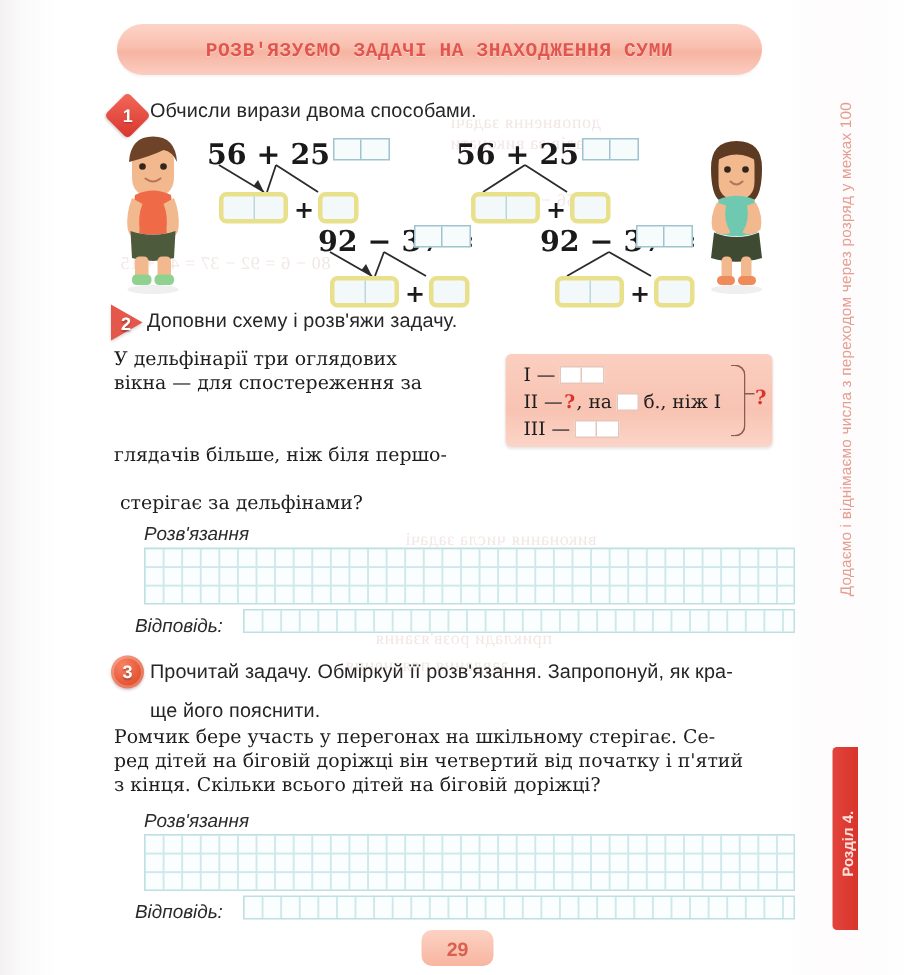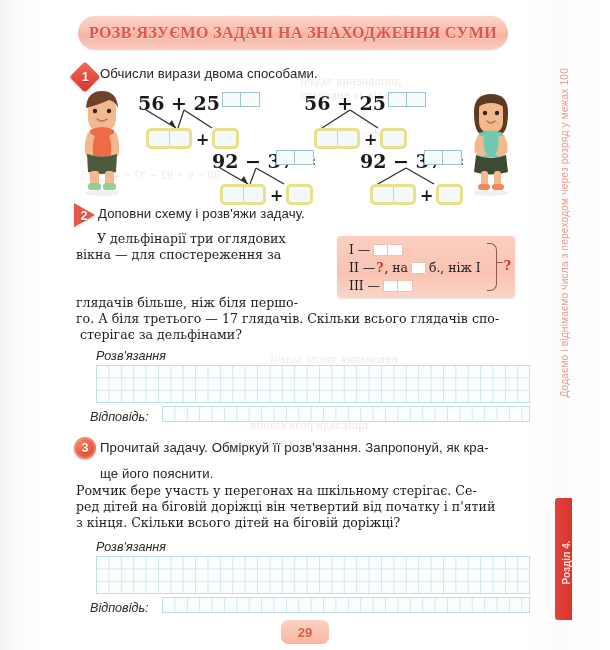--- a/index.html
+++ b/index.html
@@ -38,23 +38,23 @@
   .banner {
     position: absolute;
     left: 78px; top: 16px;
     width: 430px; height: 34px;
     border-radius: 17px;
     background: linear-gradient(180deg,#fdd4c8 0%, #f9bfae 45%, #f6b4a2 55%, #fbcdc0 100%);
     box-shadow: 0 1px 2px rgba(0,0,0,0.06);
     display: flex; align-items: center; justify-content: center;
   }
   .banner-title {
-    font-family: Liberation Serif, serif;
+    font-family: Liberation Mono, monospace;
     font-weight: bold;
-    font-size: 16px;
+    font-size: 13px;
     letter-spacing: 0.4px;
     color: #e0564f;
     white-space: nowrap;
     text-shadow: 0 1px 0 rgba(255,255,255,.45);
   }
 
   
   .badge {
     position: absolute;
     width: 22px; height: 22px;
@@ -432,24 +432,23 @@
   <div class="plus" style="left:420px; top:186px;">+</div>
   <div class="ybox" style="left:436px; top:184px; width:27px; height:21px;">
     <i></i>
   </div>
 
   <div class="badge triangle" style="left:74px; top:203px;">
     <span>2</span>
   </div>
   <div class="task-line" style="left:98px; top:206px;">Доповни схему і розв'яжи задачу.</div>
 
-  <div class="body-text" style="left:76px; top:231px; width:250px;margin-left:21px;">У дельфінарії три оглядових</div>
+  <div class="body-text" style="left:76px; top:231px; width:250px;">У дельфінарії три оглядових</div>
   <div class="body-text" style="left:76px; top:247px; width:250px;">вікна — для спостереження за</div>
   <div class="body-text" style="left:76px; top:295px; width:250px;">глядачів більше, ніж біля першо-</div>
-  <div class="body-text" style="left:76px; top:311px; width:440px;">го. А біля третього — 17 глядачів. Скільки всього глядачів спо-</div>
   <div class="body-text" style="left:80px; top:327px; width:440px;">стерігає за дельфінами?</div>
 
   <div class="scheme">
     <div class="scheme-row" style="left:12px; top:6px;">
       <span>I —</span>
       <span class="wbox wbox2"></span>
     </div>
     <div class="scheme-row" style="left:12px; top:24px;">
       <span>II —</span>
       <span class="qmark">?</span>

